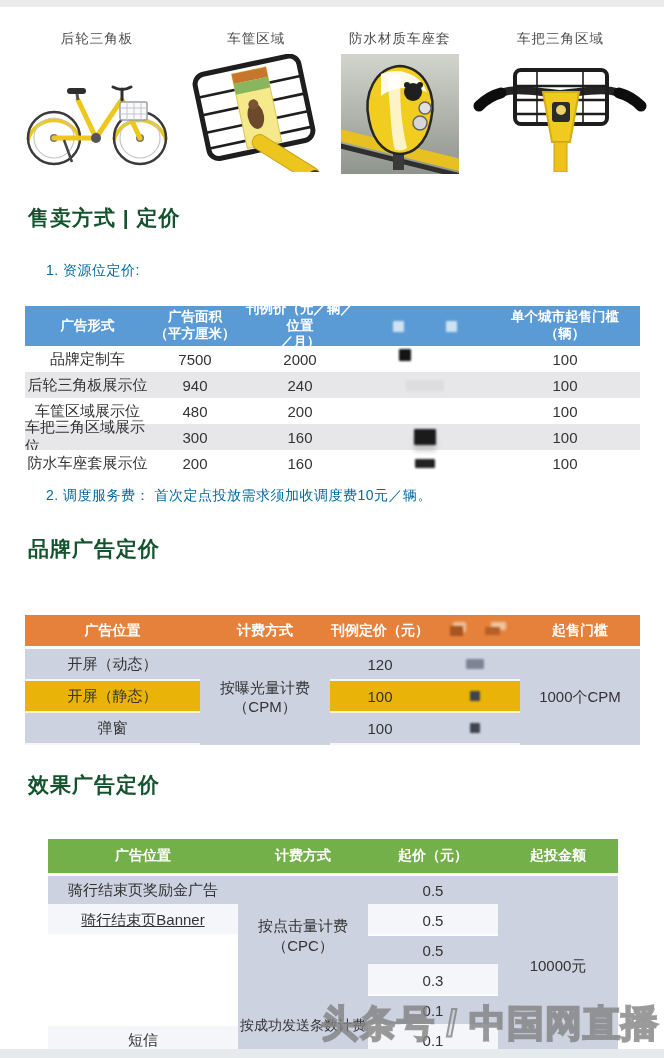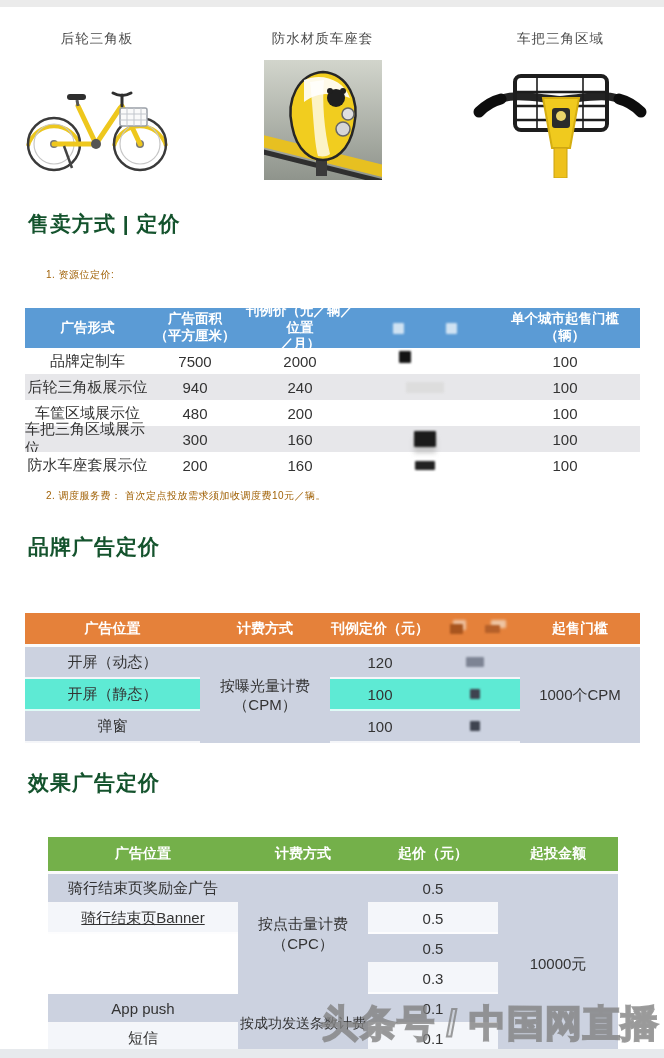--- a/index.html
+++ b/index.html
@@ -9,46 +9,46 @@
     background:#ffffff;
     color:#333;
   }
   .page { position:relative; width:664px; height:1058px; background:#fff; overflow:hidden; }
   .edge-top { position:absolute; top:0; left:0; width:664px; height:7px; background:#ebebeb; }
   .edge-bottom { position:absolute; bottom:0; left:0; width:664px; height:9px; background:#e7eaed; }
 
   
   .figures { display:flex; justify-content:space-between; align-items:flex-start; padding:30px 16px 0 22px; }
   .figure { display:flex; flex-direction:column; align-items:center; }
-  .figcap { font-size:13.5px; color:#4a4a4a; margin-bottom:12px; letter-spacing:1px; }
+  .figcap { font-size:13.5px; color:#4a4a4a; margin-bottom:6px; letter-spacing:1px; }
 
   
   .h-title { font-size:21px; font-weight:bold; color:#14532d; margin:30px 0 0 28px; letter-spacing:1px; }
-  .note { font-size:10px; color:#a16207; letter-spacing:0.5px; }
+  .note { font-size:14px; color:#0369a1; letter-spacing:0.5px; }
   .note1 { margin:30px 0 10px 46px; }
   .note2 { margin:11px 0 0 46px; }
 
   
   .hcell { display:flex; flex-direction:column; align-items:center; justify-content:center;
            color:#fff; font-weight:bold; font-size:13.5px; line-height:1.25; text-align:center; }
   .cell  { display:flex; align-items:center; justify-content:center; font-size:15px; color:#333; }
 
   
   .t1 { display:grid; grid-template-columns:125px 90px 120px 130px 150px;
         grid-template-rows:40px repeat(5,26px); width:615px; margin:26px 0 0 25px; }
   .t1 .hcell { background:#5b9bd5; }
   .t1 .band0 { background:#ffffff; }
   .t1 .band1 { background:#e7e7ea; }
 
   
   .t2 { display:grid; grid-template-columns:175px 130px 100px 90px 120px;
         grid-template-rows:34px 32px 32px 32px; width:615px; margin:52px 0 0 25px; }
   .t2 .hcell { background:#e5813a; border-bottom:3px solid #fbfbfb; font-size:14px; }
   .t2 .gray  { background:#ccd2e0; }
-  .t2 .lite  { background:#5eead4; }
+  .t2 .lite  { background:#eab308; }
   .t2 .cell  { border-bottom:2px solid rgba(255,255,255,0.8); }
   .t2 .merged { border-bottom:none; background:#ccd2e0; }
 
   
   .t3 { display:grid; grid-template-columns:190px 130px 130px 120px;
         grid-template-rows:37px repeat(6,30px); width:570px; margin:40px 0 0 48px; }
   .t3 .hcell { background:#74b04a; border-bottom:3px solid #fbfbfb; font-size:14px; }
   .t3 .gray  { background:#ccd2e0; }
   .t3 .lite  { background:#f4f6fa; }
   .t3 .cell  { border-bottom:2px solid rgba(255,255,255,0.8); }
@@ -100,20 +100,38 @@
         <rect x="45" y="34" width="19" height="6" rx="3" fill="#2e2e2e"></rect>
         <line x1="55" y1="40" x2="56" y2="46" stroke="#555" stroke-width="3"></line>
         <path d="M100,46 L100,35 M91,33 Q100,38 109,33" fill="none" stroke="#2e2e2e" stroke-width="3" stroke-linecap="round"></path>
         <rect x="98" y="48" width="27" height="18" rx="2" fill="#fafafa" stroke="#9aa0a8" stroke-width="1.5"></rect>
         <path d="M98,54 h27 M98,60 h27 M105,48 v18 M112,48 v18 M119,48 v18" stroke="#c2c6cc" stroke-width="1"></path>
         <circle cx="74" cy="84" r="5" fill="#555"></circle>
         <line x1="42" y1="86" x2="50" y2="108" stroke="#444" stroke-width="2.5"></line>
       </svg>
     </div>
 
+    <div class="figure">
+      <div class="figcap">车筐区域</div>
+      <svg width="140" height="118" viewBox="0 0 140 118">
+        <g transform="rotate(-12 70 58)">
+          <rect x="16" y="10" width="106" height="86" rx="10" fill="none" stroke="#1e1e1e" stroke-width="5"></rect>
+          <path d="M16,32 h106 M16,50 h106 M16,68 h106 M16,84 h106" stroke="#1e1e1e" stroke-width="2.6"></path>
+          <rect x="54" y="16" width="35" height="76" fill="#f6e98c" stroke="#d8c75a"></rect>
+          <rect x="54" y="16" width="35" height="10" fill="#c8762e"></rect>
+          <rect x="54" y="26" width="35" height="11" fill="#8ab55f"></rect>
+          <ellipse cx="69" cy="62" rx="8" ry="13" fill="#6b4a2b"></ellipse>
+          <circle cx="69" cy="50" r="5" fill="#7a5533"></circle>
+        </g>
+        <g transform="rotate(32 100 104)">
+          <rect x="62" y="97" width="76" height="15" rx="7" fill="#edc51f" stroke="#caa410"></rect>
+          <circle cx="134" cy="104" r="6" fill="#3a3a3a"></circle>
+        </g>
+      </svg>
+    </div>
 
     <div class="figure">
       <div class="figcap">防水材质车座套</div>
       <svg width="118" height="120" viewBox="0 0 118 120">
         <defs>
           <linearGradient id="g4" x1="0" y1="0" x2="0" y2="1">
             <stop offset="0" stop-color="#d2d5cc"></stop>
               <stop offset="1" stop-color="#8f948c"></stop>
           </linearGradient>
         </defs>
@@ -278,21 +296,20 @@
     <div class="cell gray" style="grid-column:1;grid-row:2;">骑行结束页奖励金广告</div>
     <div class="cell gray" style="grid-column:3;grid-row:2;">0.5</div>
 
     <div class="cell lite" style="grid-column:1;grid-row:3;text-decoration:underline;">骑行结束页Banner</div>
     <div class="cell lite" style="grid-column:3;grid-row:3;">0.5</div>
 
     <div class="cell gray" style="grid-column:3;grid-row:4;">0.5</div>
 
     <div class="cell lite" style="grid-column:3;grid-row:5;">0.3</div>
 
-    <div class="cell gray" style="grid-column:1;grid-row:6;">App push</div>
     <div class="cell gray" style="grid-column:3;grid-row:6;">0.1</div>
 
     <div class="cell lite" style="grid-column:1;grid-row:7;">短信</div>
     <div class="cell lite" style="grid-column:3;grid-row:7;">0.1</div>
   </div>
 
   <div class="watermark">头条号 / 中国网直播</div>
   <div class="edge-bottom"></div>
 </div>
 

